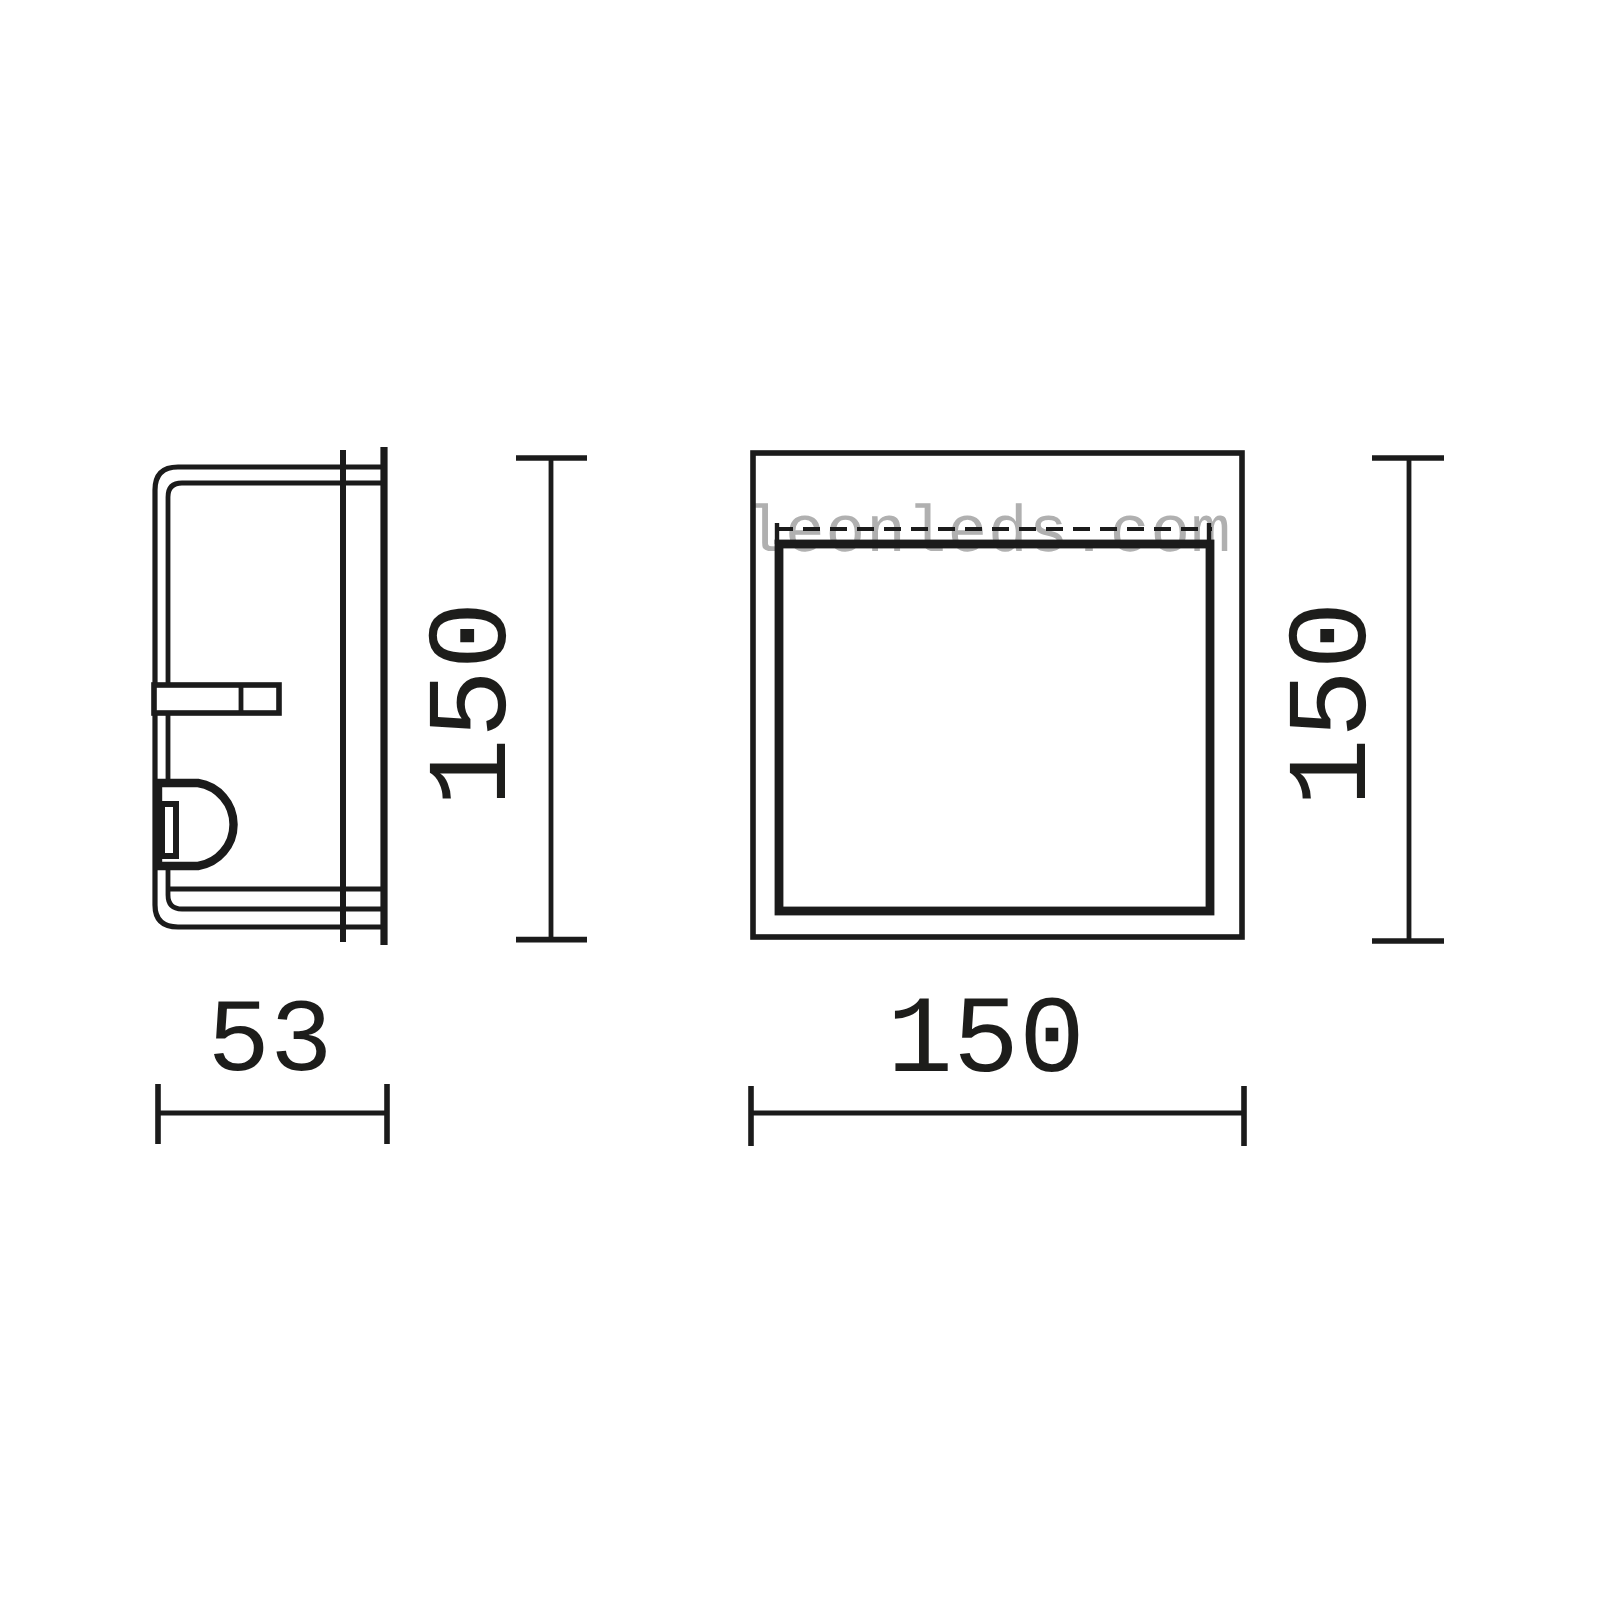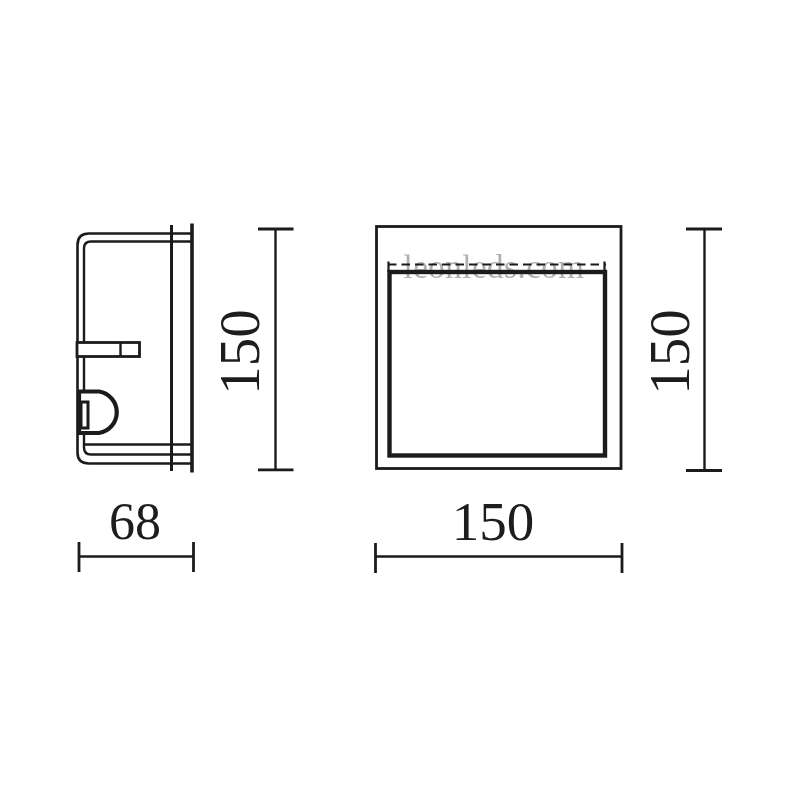--- a/index.html
+++ b/index.html
@@ -2,21 +2,21 @@
 <html><head>
 <meta charset="utf-8">
 <style>
   html, body { margin: 0; padding: 0; background: #ffffff; }
   .canvas {
     position: relative;
     width: 800px;
     height: 800px;
     background: #ffffff;
     overflow: hidden;
-    font-family: Liberation Serif, serif;
+    font-family: Liberation Mono, monospace;
   }
   .layer { position: absolute; left: 0; top: 0; }
   .dim-label {
     position: absolute;
     color: #1d1d1b;
     line-height: 1;
     white-space: nowrap;
     transform: translate(-50%, -50%);
     letter-spacing: 0px;
   }
@@ -92,19 +92,19 @@
       <g>
         <line x1="375" y1="556.5" x2="622.5" y2="556.5" stroke-width="2.4"></line>
         <line x1="375.5" y1="543" x2="375.5" y2="573" stroke-width="2.8"></line>
         <line x1="622" y1="543" x2="622" y2="573" stroke-width="2.8"></line>
       </g>
     </g>
   </svg>
 
   <span class="dim-label rot fs-57" style="left: 239px; top: 352px;">150</span>
 
-  <span class="dim-label fs-52" style="left: 135px; top: 522px;">68</span>
+  <span class="dim-label fs-52" style="left: 135px; top: 522px;">53</span>
 
   <span class="dim-label rot fs-57" style="left: 669px; top: 352px;">150</span>
 
   <span class="dim-label fs-55" style="left: 493px; top: 521px;">150</span>
 
 </div>
 
 </body></html>

